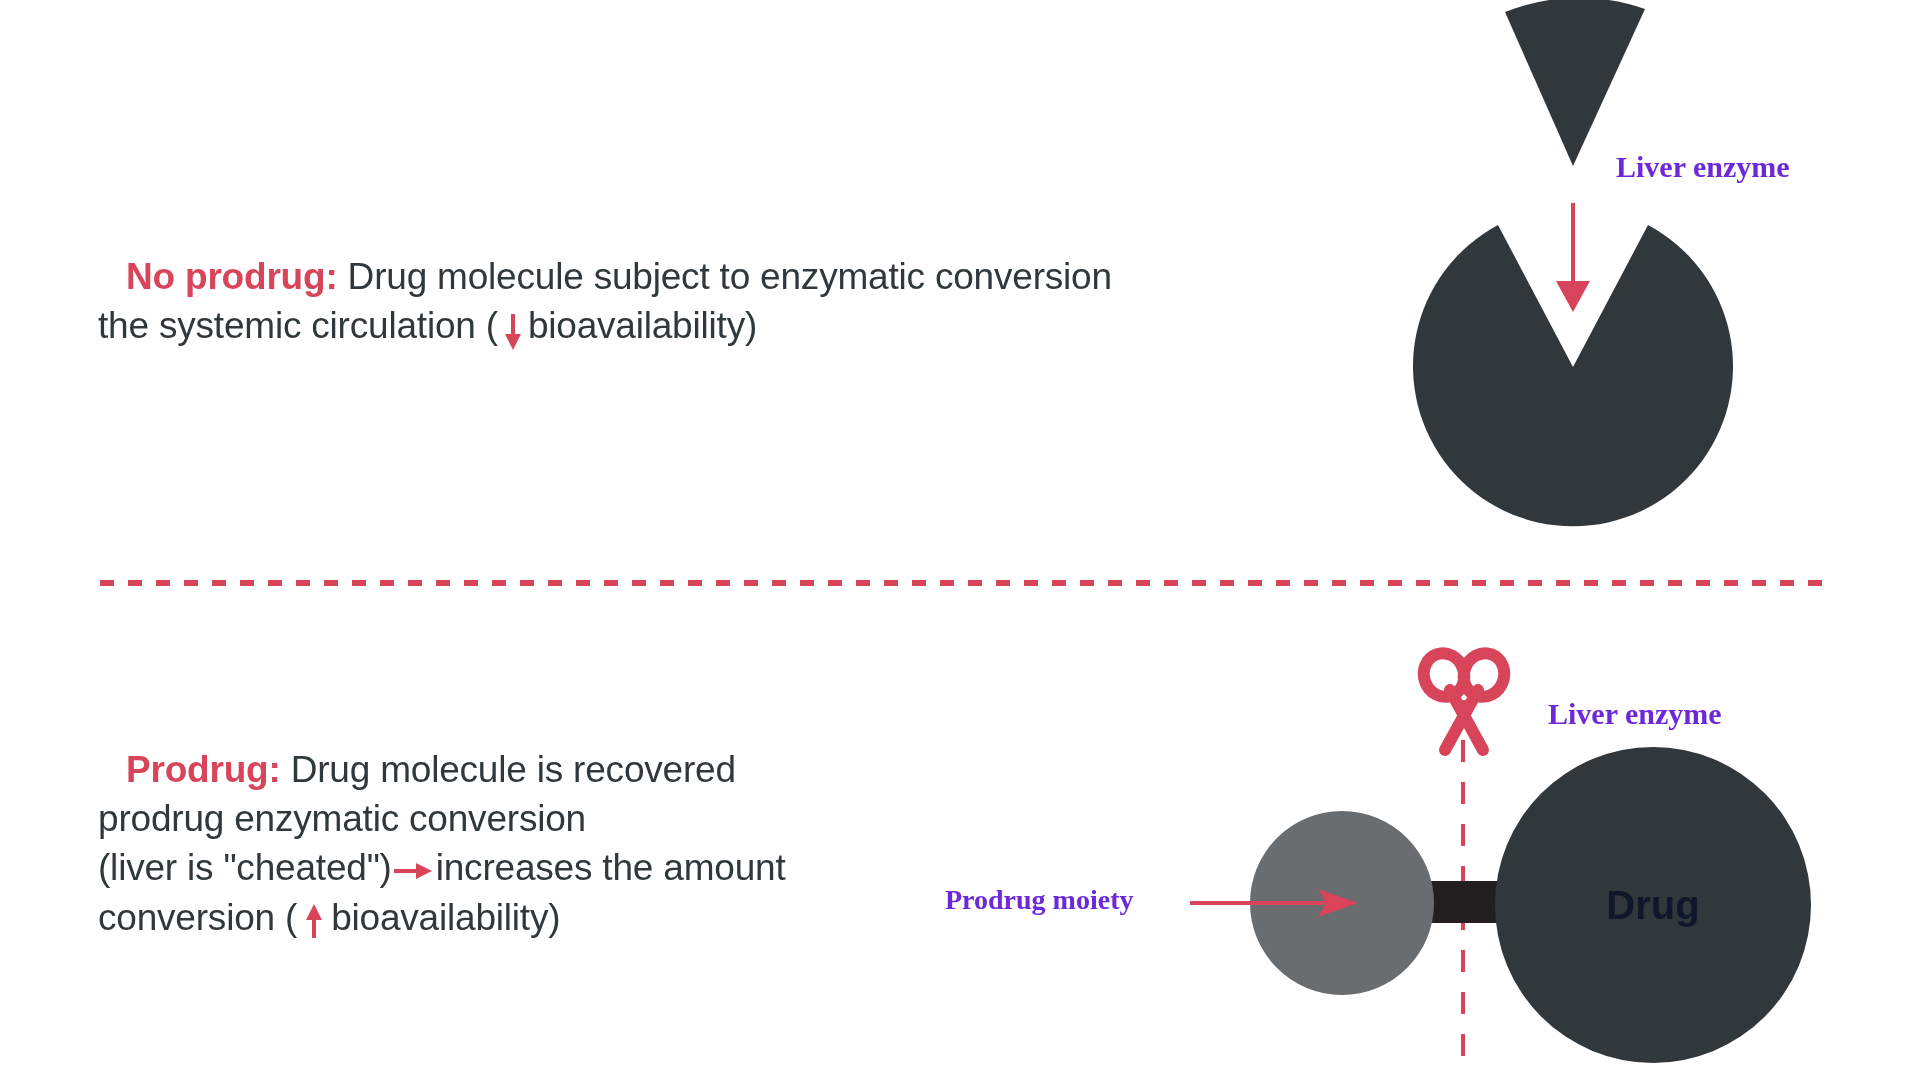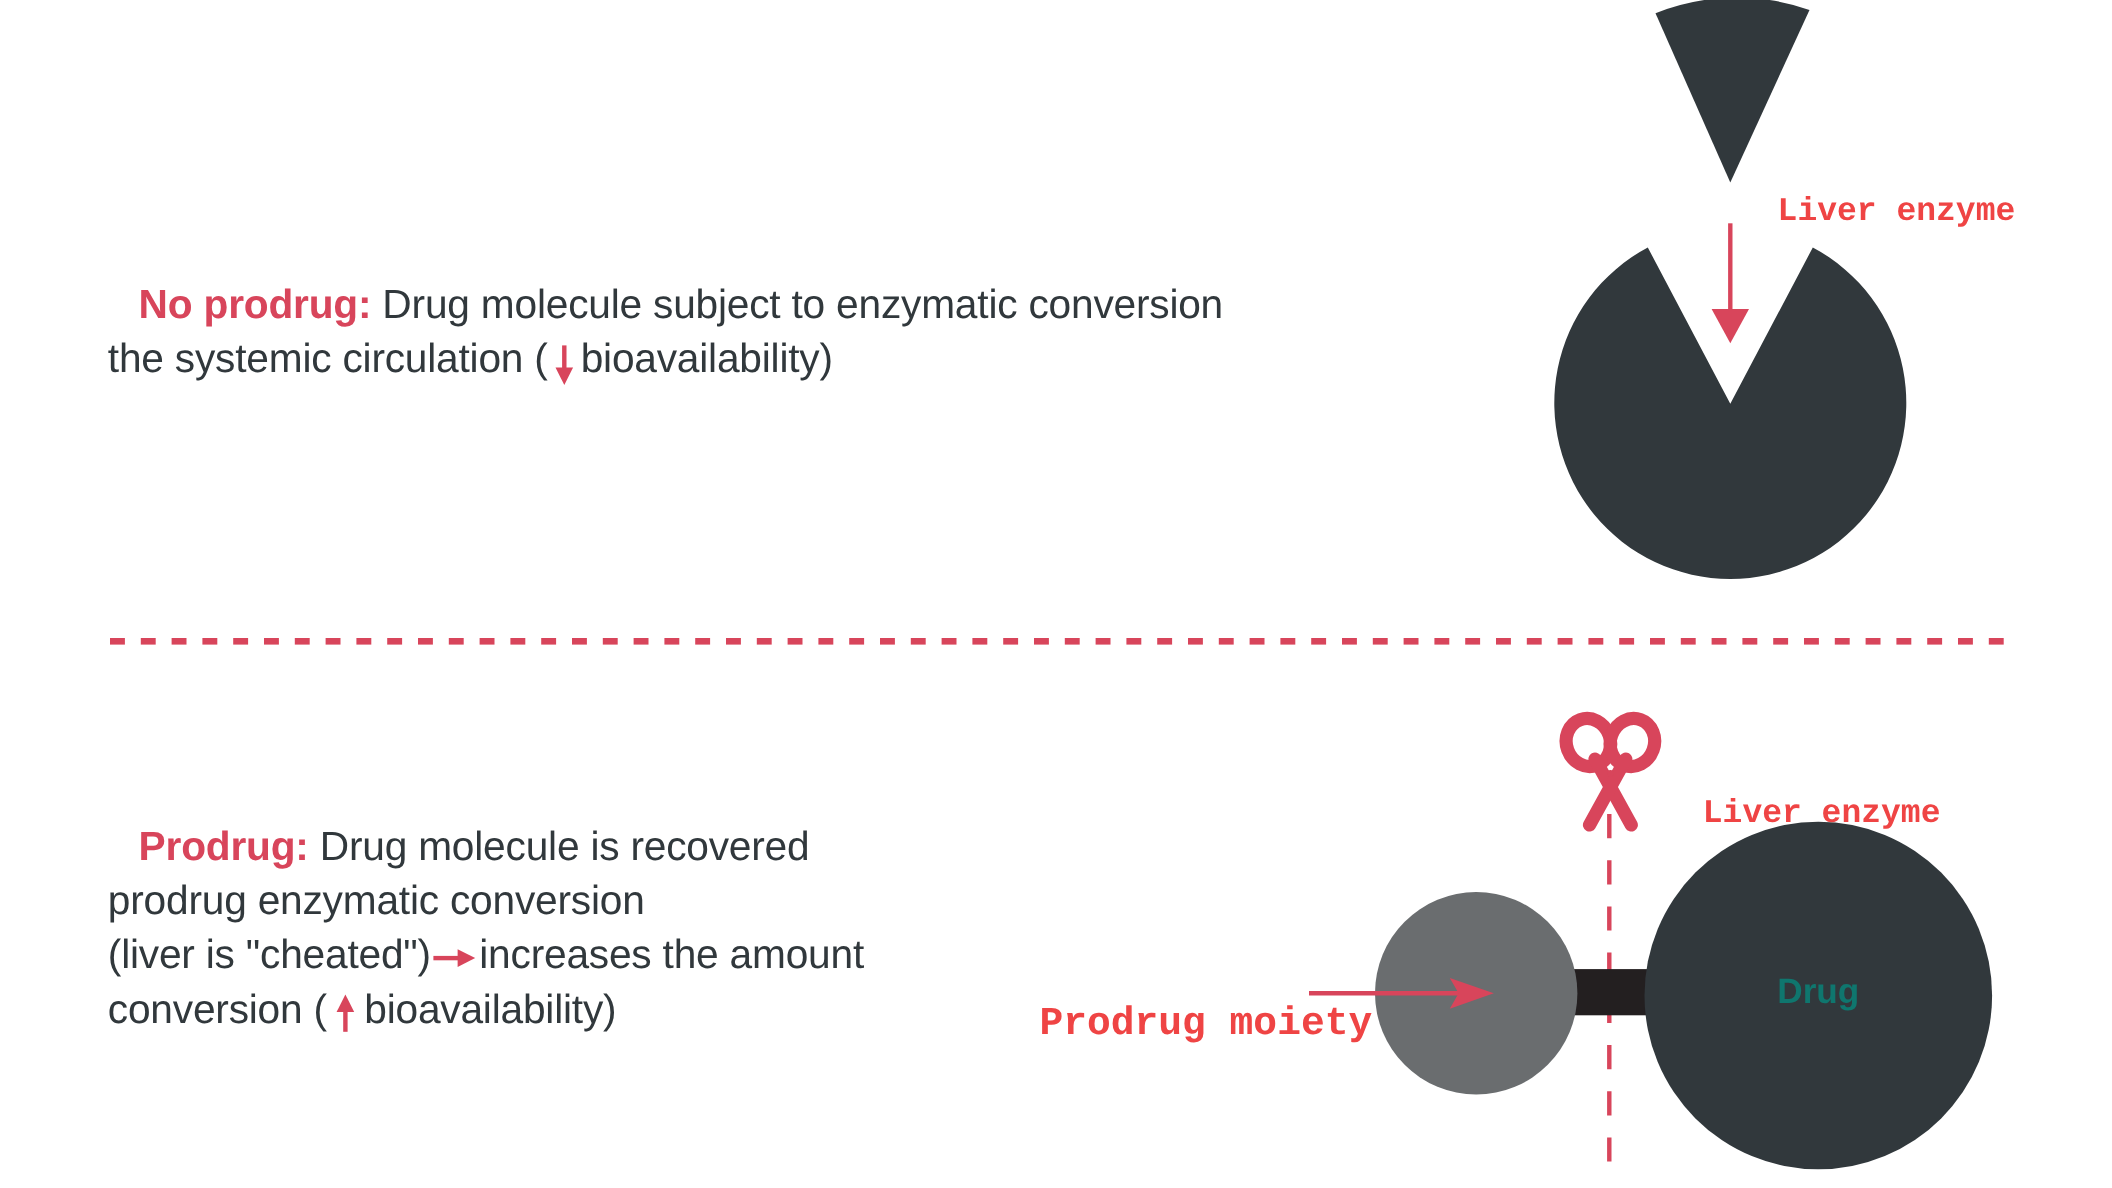--- a/index.html
+++ b/index.html
@@ -150,51 +150,50 @@
     position: absolute;
     left: 0;
     top: 0;
     width: 1920px;
     height: 1080px;
     pointer-events: none;
   }
 
   .graphic-label {
     position: absolute;
-    color: #ef4444;
-    font-family: Liberation Mono, monospace;
+    color: #6d28d9;
+    font-family: Liberation Serif, serif;
     font-weight: 700;
     white-space: nowrap;
-    margin-top: 26px;
   }
   #label-liver-enzyme-top {
     left: 1616px;
     top: 150px;
     font-size: 30px;
   }
   #label-liver-enzyme-bottom {
     left: 1548px;
     top: 697px;
     font-size: 30px;
   }
   #label-prodrug-moiety {
     left: 945px;
     top: 884px;
-    font-size: 36px;
+    font-size: 28px;
   }
   #label-drug {
     position: absolute;
     left: 1553px;
     top: 883px;
     width: 200px;
     text-align: center;
-    color: #0f766e;
+    color: #0f172a;
     font-family: "Liberation Sans", sans-serif;
     font-weight: 700;
-    font-size: 32px;
+    font-size: 40px;
   }
 </style>
 </head>
 <body>
 
 <div id="stage">
 
   <div class="textblock" id="panel-top-text">
     <div class="txtline">
       <span class="lead">No prodrug:</span><span> Drug molecule subject to enzymatic conversion</span>

